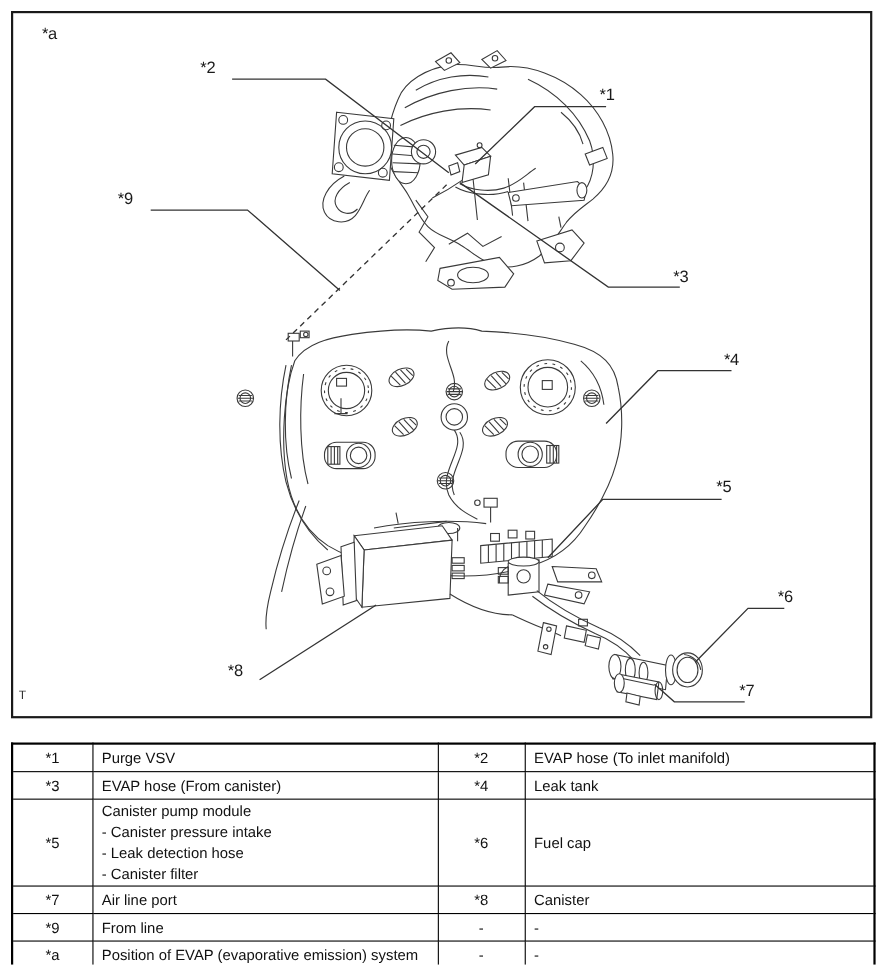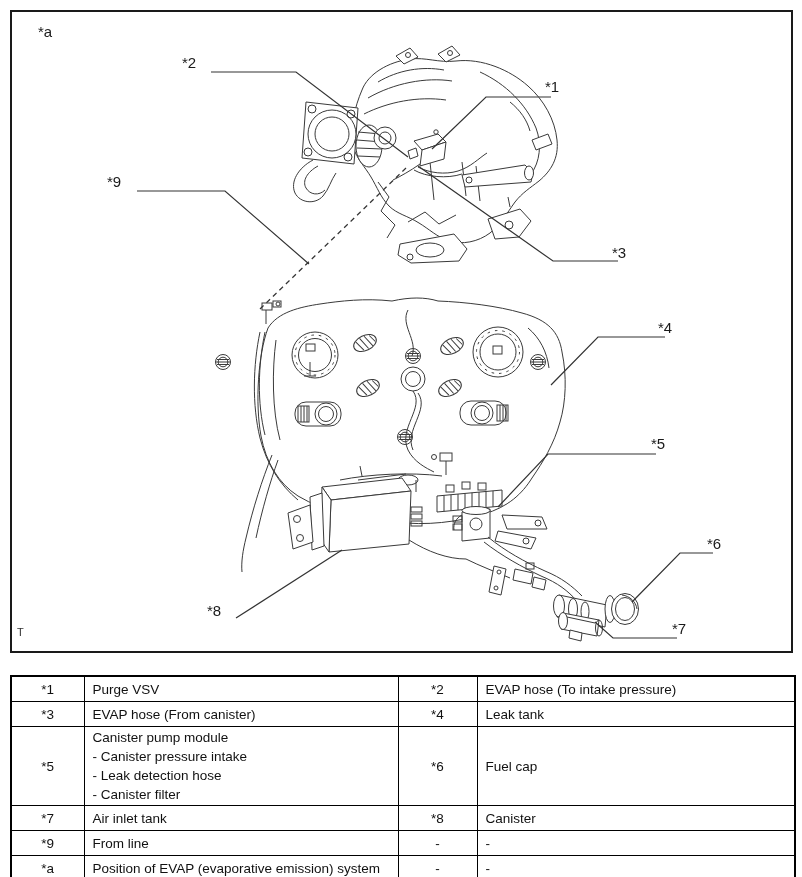--- a/index.html
+++ b/index.html
@@ -250,21 +250,21 @@
         <col style="width:318px">
     </colgroup>
     <tbody id="legend-body">
         <tr>
           <td class="key">*1</td>
           <td class="desc">
             <div>Purge VSV</div>
           </td>
           <td class="key">*2</td>
           <td class="desc">
-            <div>EVAP hose (To intake pressure)</div>
+            <div>EVAP hose (To inlet manifold)</div>
           </td>
         </tr>
         <tr>
           <td class="key">*3</td>
           <td class="desc">
             <div>EVAP hose (From canister)</div>
           </td>
           <td class="key">*4</td>
           <td class="desc">
             <div>Leak tank</div>
@@ -279,21 +279,21 @@
             <div>- Canister filter</div>
           </td>
           <td class="key">*6</td>
           <td class="desc">
             <div>Fuel cap</div>
           </td>
         </tr>
         <tr>
           <td class="key">*7</td>
           <td class="desc">
-            <div>Air inlet tank</div>
+            <div>Air line port</div>
           </td>
           <td class="key">*8</td>
           <td class="desc">
             <div>Canister</div>
           </td>
         </tr>
         <tr>
           <td class="key">*9</td>
           <td class="desc">
             <div>From line</div>

